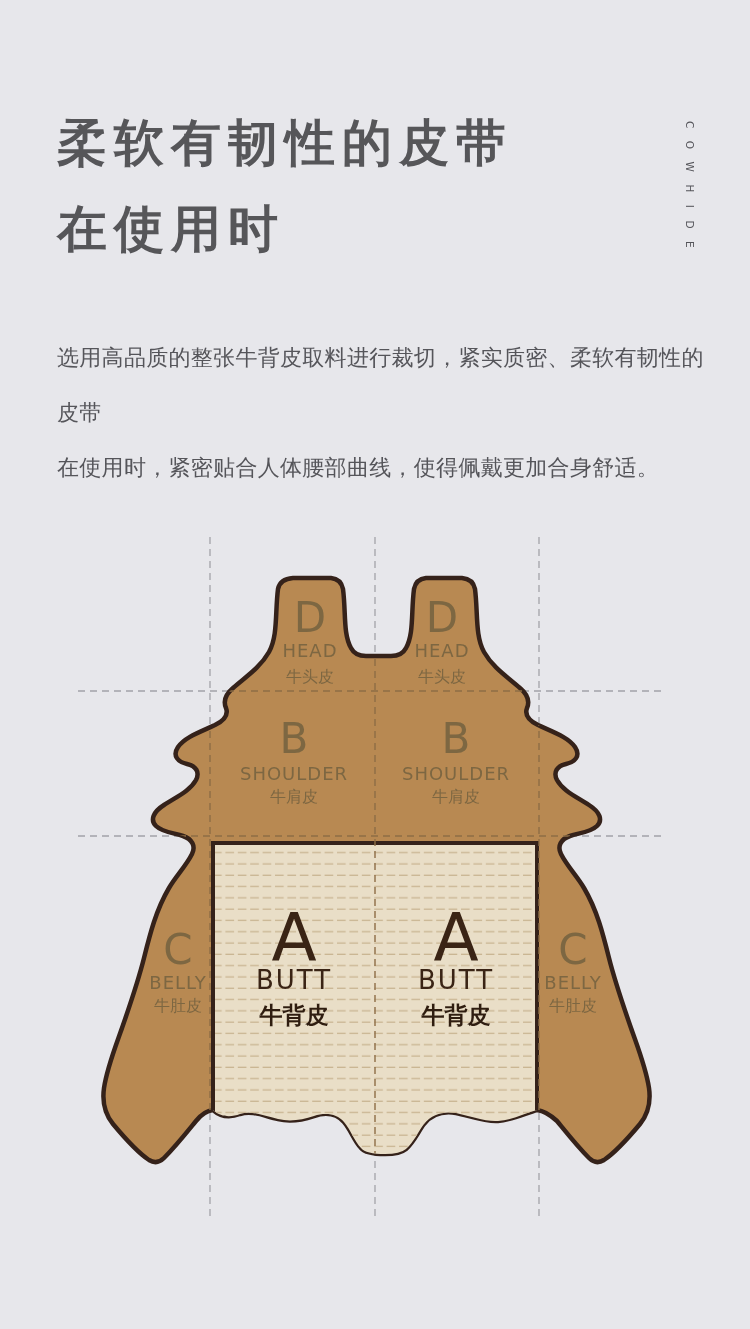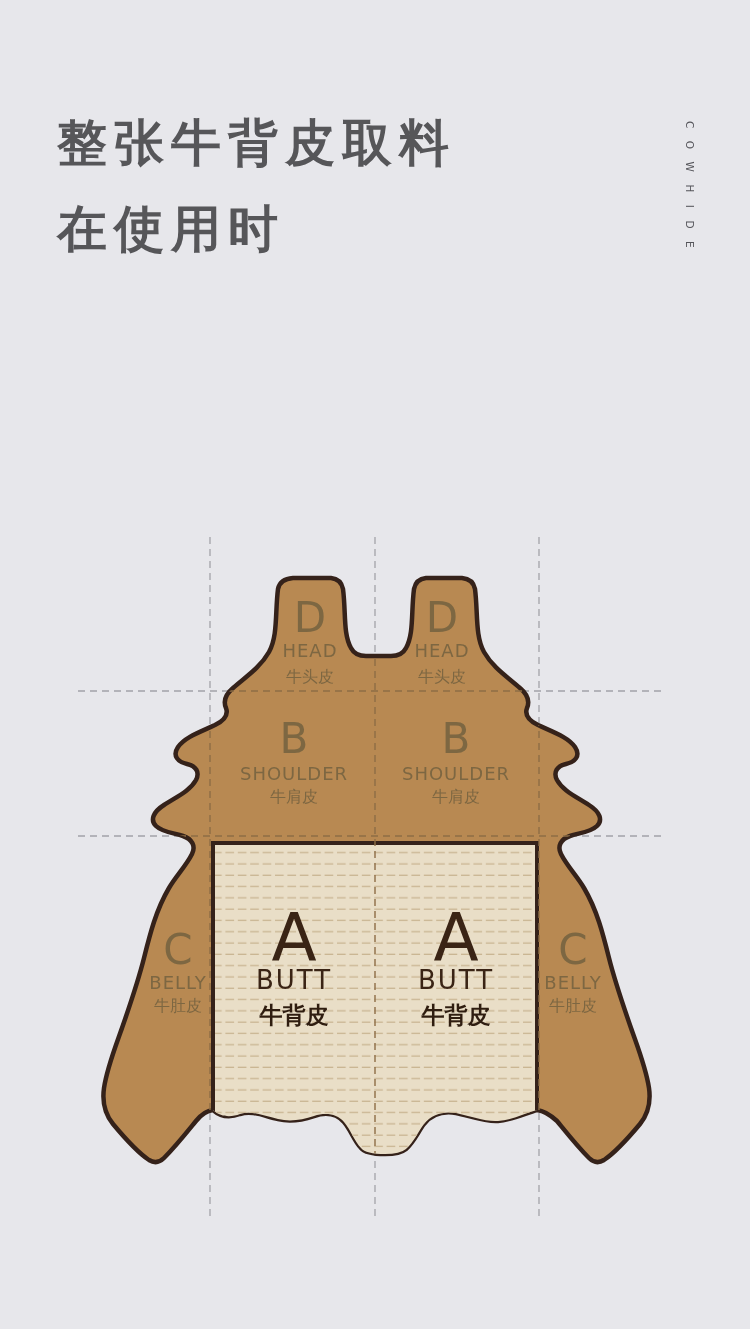--- a/index.html
+++ b/index.html
@@ -52,26 +52,30 @@
   .t-a{font-size:66px;font-weight:500;fill:var(--butt-label);}
   .t-butt{font-size:26px;letter-spacing:2px;font-weight:500;fill:var(--butt-label);}
   .t-zh-big{font-size:23px;font-weight:700;fill:#2f1d10;}
 </style>
 </head>
 <body>
 
 <div class="page">
 
   <div class="title-block">
-    <div>整张牛背皮取料</div>
+    <div>柔软有韧性的皮带</div>
     <div>在使用时</div>
   </div>
 
   <div class="vertical-label">COWHIDE</div>
 
+  <div class="description">
+    <div>选用高品质的整张牛背皮取料进行裁切，紧实质密、柔软有韧性的皮带</div>
+    <div>在使用时，紧密贴合人体腰部曲线，使得佩戴更加合身舒适。</div>
+  </div>
 
   <svg class="diagram" viewBox="0 0 750 704">
     <defs>
       <clipPath id="hideClip">
         <path d="M 293 53 L 331 53 Q 341 54 343 64 C 346 87 343 109 351 123 Q 355 131 366 131 L 391 131 Q 402 131 406 123 C 414 109 411 87 414 64 Q 416 54 426 53 L 462 53 Q 473 54 475 64 C 478 87 475 111 484 127 C 493 143 509 153 520 163 C 527 169 530 176 527 183 C 524 191 530 196 538 200 C 553 207 568 212 575 222 C 581 231 575 237 566 239 C 557 241 553 247 557 255 C 563 266 577 272 589 280 C 600 287 603 295 597 301 C 591 307 579 308 570 311 C 561 314 557 321 561 329 C 567 341 577 351 584 363 C 597 385 603 409 609 433 C 615 457 623 480 631 503 C 638 523 646 543 649 563 C 651 577 648 589 640 599 C 630 611 616 627 604 635 Q 596 640 589 633 C 577 621 566 607 557 596 Q 546 586 537 585 C 526 588 512 595 498 596 C 486 597 470 591 456 588 C 444 586 432 589 424 599 C 418 607 414 617 406 624 Q 400 629 385 629 Q 366 629 361 623 C 354 616 351 605 344 597 C 337 589 326 587 314 591 C 302 595 290 597 278 594 C 264 591 252 585 240 589 C 232 592 222 593 213 585 Q 204 586 196 596 C 187 607 176 621 164 633 Q 157 640 149 635 C 137 627 123 611 113 599 C 105 589 102 577 104 563 C 107 543 115 523 122 503 C 130 480 138 457 144 433 C 150 409 156 385 169 363 C 176 351 186 341 192 329 C 196 321 192 314 183 311 C 174 308 162 307 156 301 C 150 295 153 287 164 280 C 176 272 190 266 196 255 C 200 247 196 241 187 239 C 178 237 172 231 178 222 C 185 212 200 207 215 200 C 223 196 229 191 226 183 C 223 176 226 169 233 163 C 244 153 260 143 269 127 C 278 111 275 87 278 64 Q 280 54 293 53 Z"></path>
       </clipPath>
       <pattern id="stripePat" x="213" y="317" width="12.4" height="11.3" patternUnits="userSpaceOnUse">
         <rect x="0" y="10" width="8.7" height="1.6" fill="var(--butt-panel-stripe)"></rect>
       </pattern>
     </defs>

